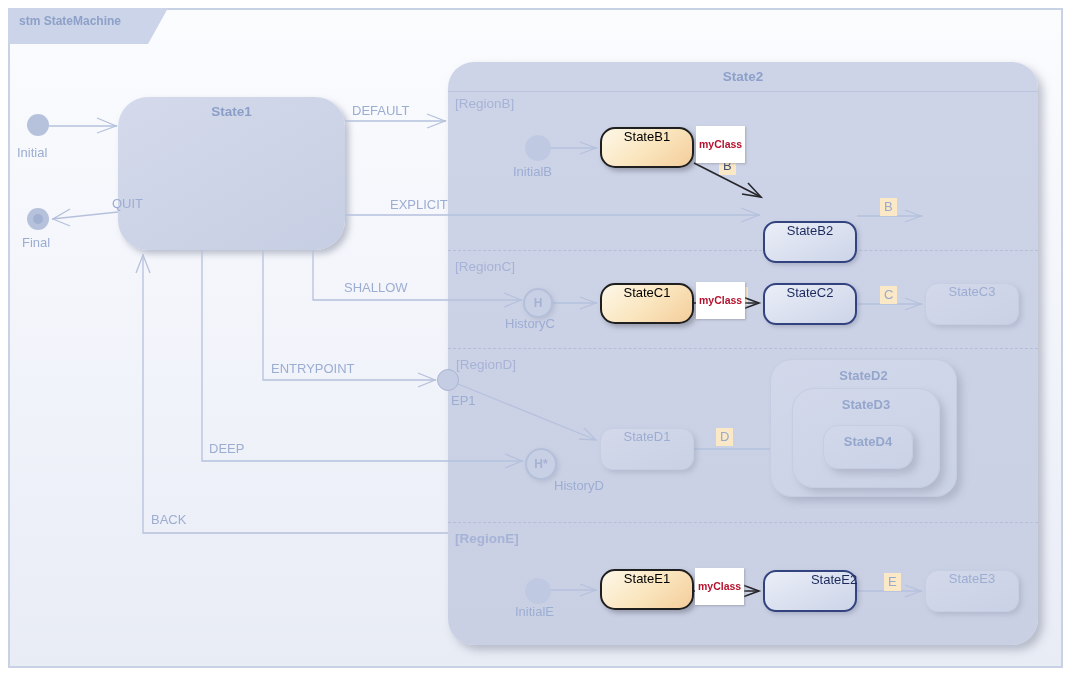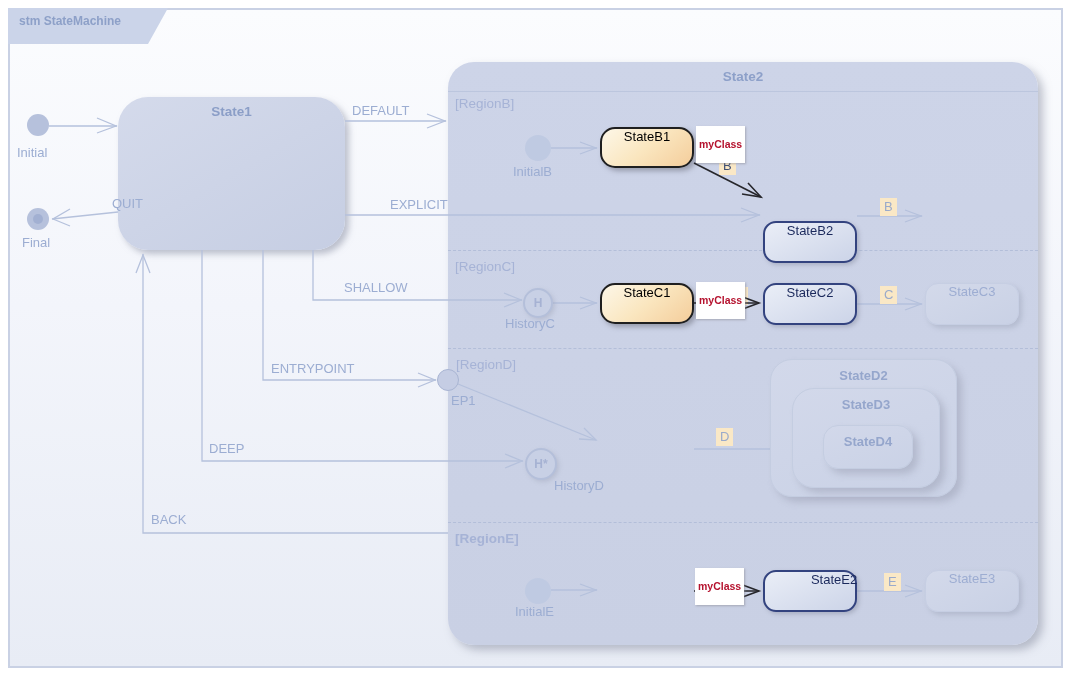--- a/index.html
+++ b/index.html
@@ -217,31 +217,37 @@
   <div class="event dark" style="left:731px; top:287px;">C</div>
   <div class="myclass" style="left:696px; top:282px;">myClass</div>
   <div class="state navy" style="left:763px; top:283px; width:94px; height:42px;">
     <span>StateC2</span>
   </div>
   <div class="event light" style="left:880px; top:286px;">C</div>
   <div class="state faded" style="left:925px; top:283px; width:94px; height:42px;">
     <span>StateC3</span>
   </div>
 
+  <div class="state faded" style="left:600px; top:428px; width:94px; height:42px;">
+    <span>StateD1</span>
+  </div>
   <div class="event light" style="left:716px; top:428px;">D</div>
   <div class="dstack" style="left:770px; top:359px; width:187px; height:138px;">
     <span>StateD2</span>
   </div>
   <div class="dstack" style="left:792px; top:388px; width:148px; height:100px;">
     <span>StateD3</span>
   </div>
   <div class="dstack" style="left:823px; top:425px; width:90px; height:44px; border-radius:15px;">
     <span>StateD4</span>
   </div>
 
+  <div class="state orange" style="left:600px; top:569px; width:94px; height:41px;">
+    <span>StateE1</span>
+  </div>
   <div class="event dark" style="left:723px; top:577px;">E</div>
   <div class="myclass" style="left:695px; top:568px;">myClass</div>
   <div class="state navy" style="left:763px; top:570px; width:94px; height:42px;padding-left:48px;">
     <span>StateE2</span>
   </div>
   <div class="event light" style="left:884px; top:573px;">E</div>
   <div class="state faded" style="left:925px; top:570px; width:94px; height:42px;">
     <span>StateE3</span>
   </div>
 

